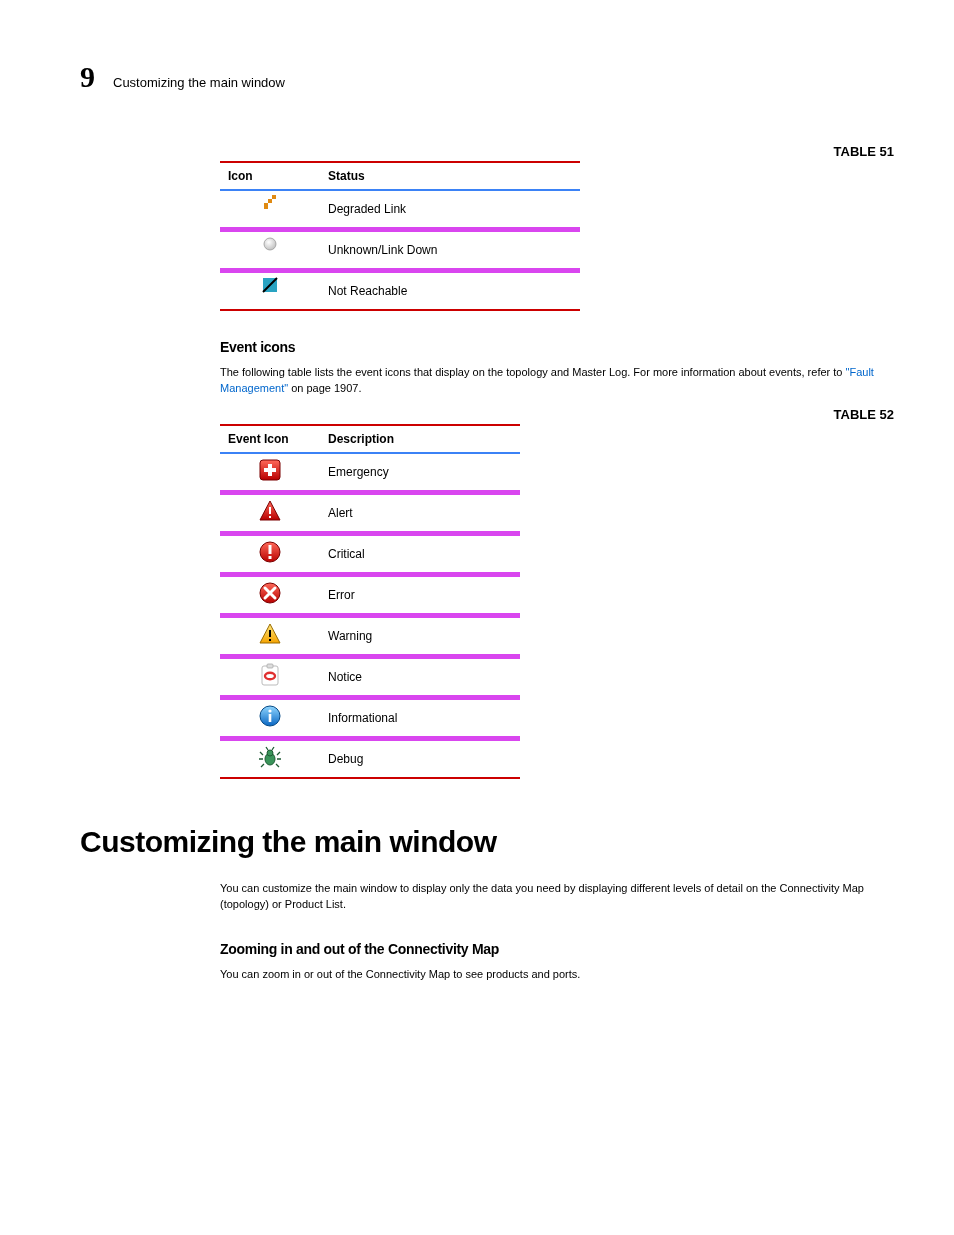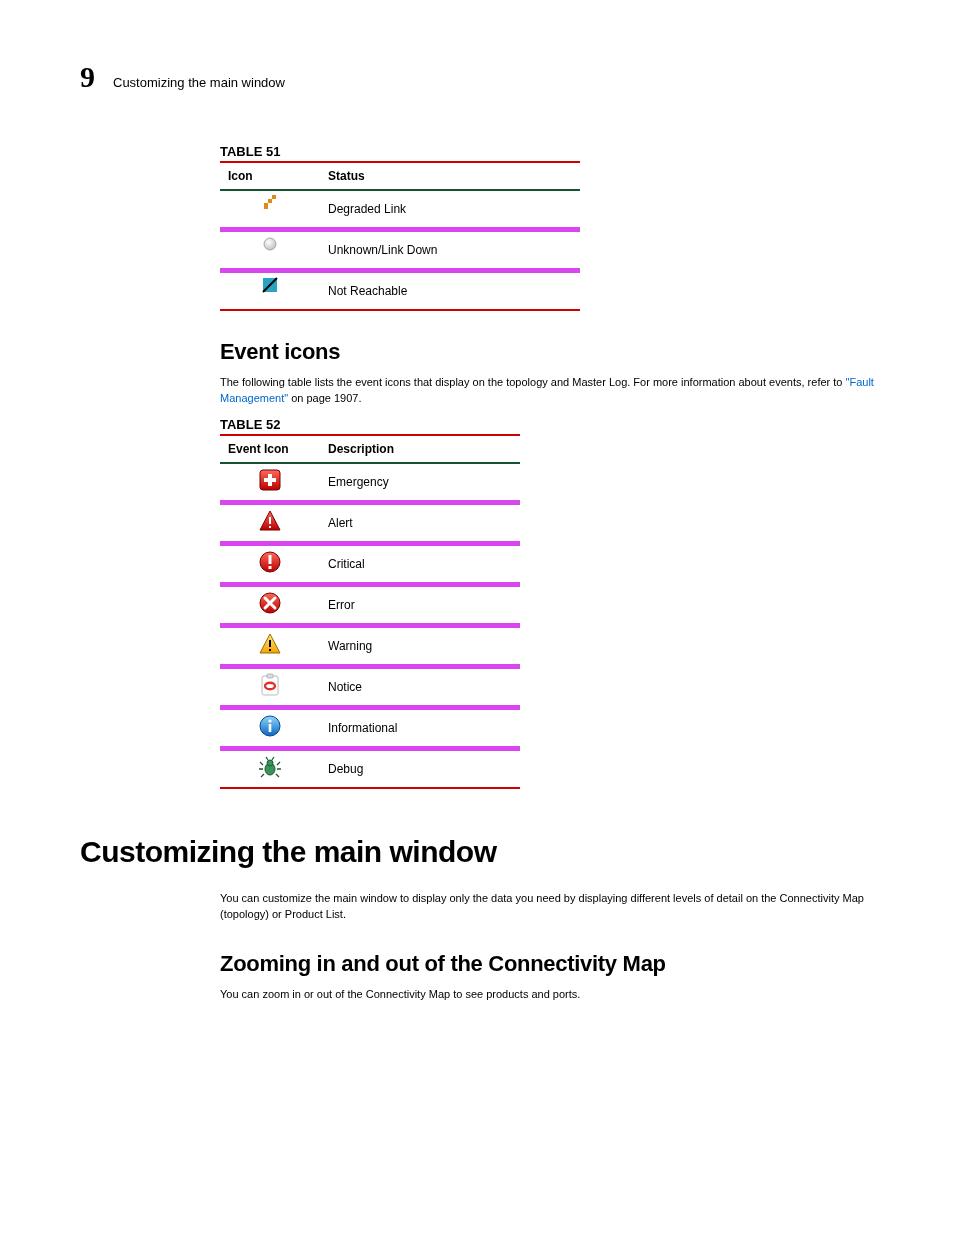--- a/index.html
+++ b/index.html
@@ -28,50 +28,51 @@
   .runhead {
     font-size: 13px;
   }
   .indent-block {
     margin-left: 140px;
   }
   .tlabel {
     font-size: 13px;
     font-weight: bold;
     margin: 4px 0 2px 0;
+    text-align: right;
   }
   table.icontable {
     border-collapse: collapse;
     width: 360px;
   }
   table.icontable th, table.icontable td {
     text-align: left;
     font-size: 12px;
     padding: 6px 8px;
     border-bottom: 5px solid #d946ef;
   }
   table.icontable thead tr th {
     border-top: 2px solid #cc0000;
-    border-bottom: 2px solid #14532d;
+    border-bottom: 2px solid #3b82f6;
     font-weight: bold;
     font-size: 12px;
   }
   table.icontable tbody tr:last-child td {
     border-bottom: 2px solid #cc0000;
   }
   table.icontable td.iconcell {
     width: 100px;
     text-align: center;
     padding: 4px 8px;
   }
   table.narrow { width: 300px; }
   table.narrow td.iconcell { width:100px; }
   .h2 {
     font-family: Arial, Helvetica, sans-serif;
-    font-size: 22px;
+    font-size: 14px;
     font-weight: bold;
     letter-spacing: -0.3px;
     margin: 28px 0 10px 0;
   }
   .h1 {
     font-family: Arial, Helvetica, sans-serif;
     font-size: 30px;
     font-weight: bold;
     letter-spacing: -0.5px;
     margin: 46px 0 22px 0;

